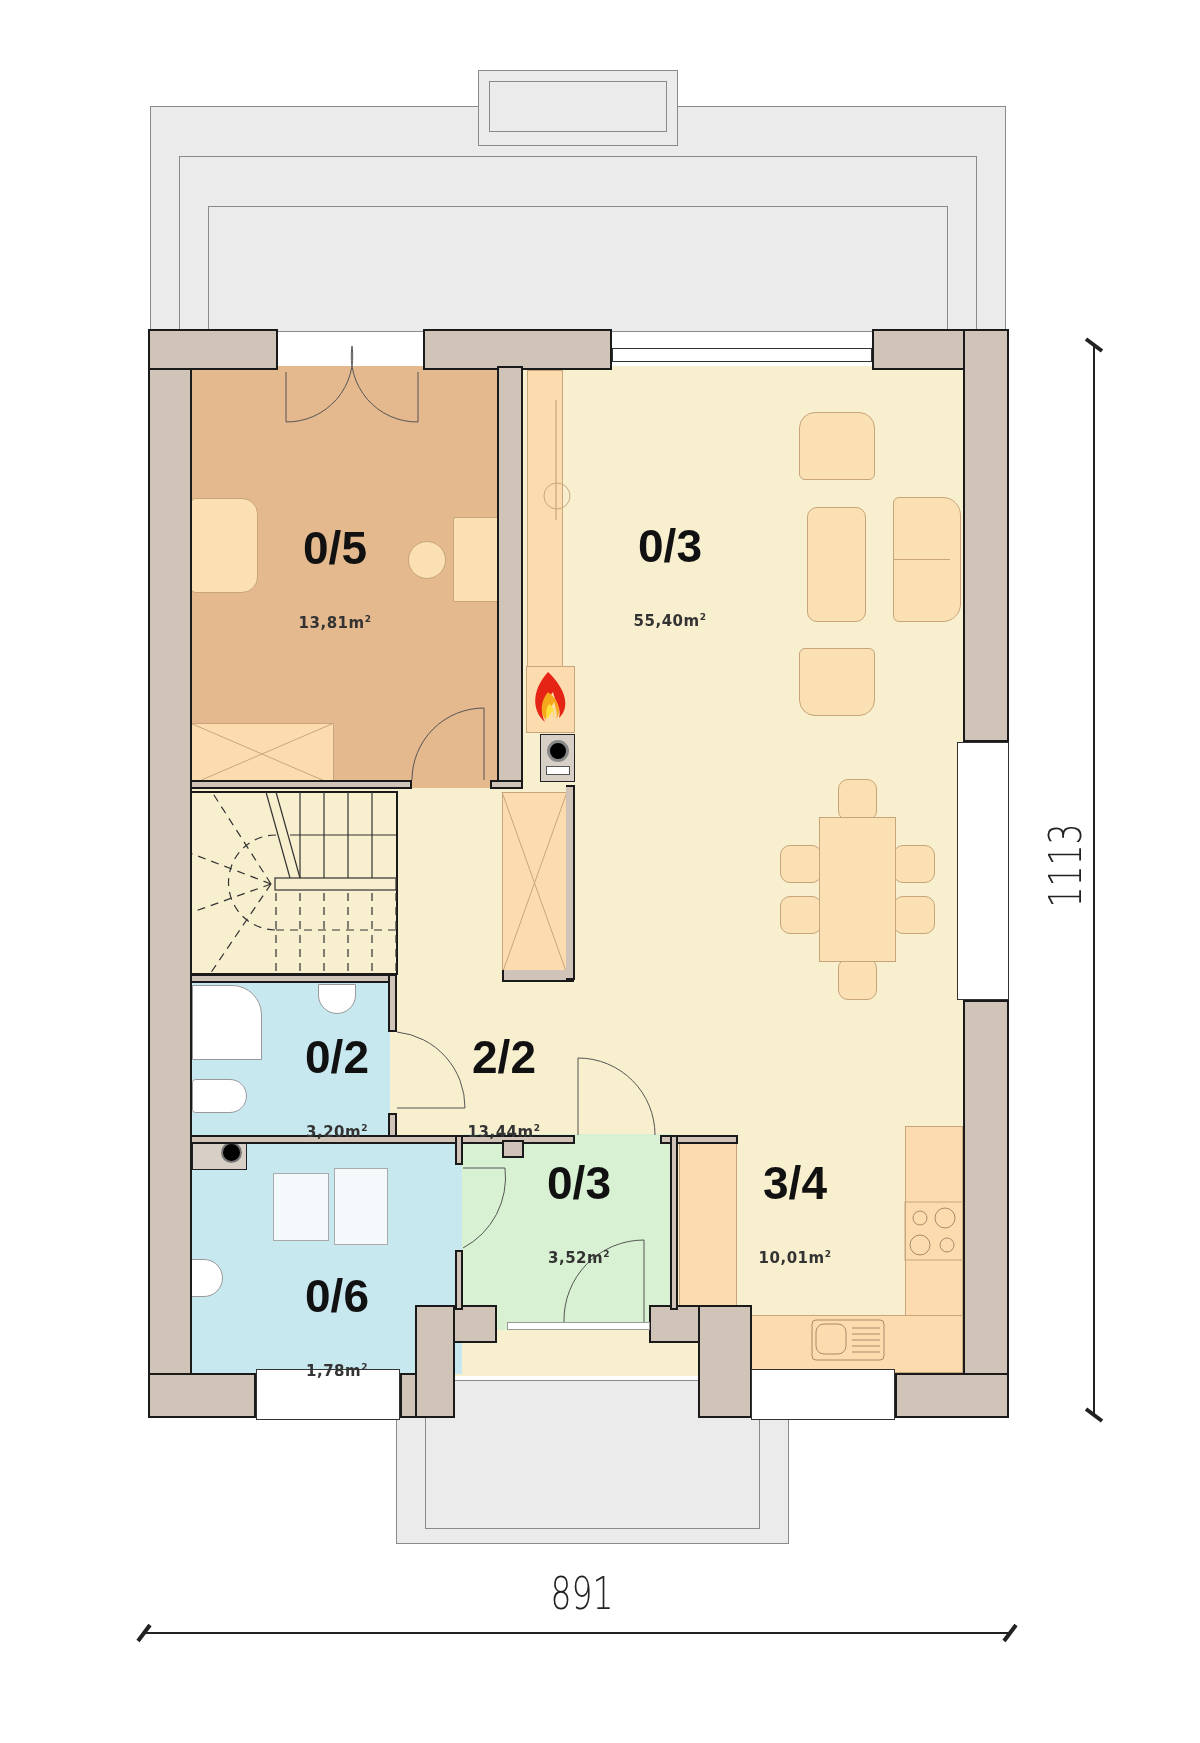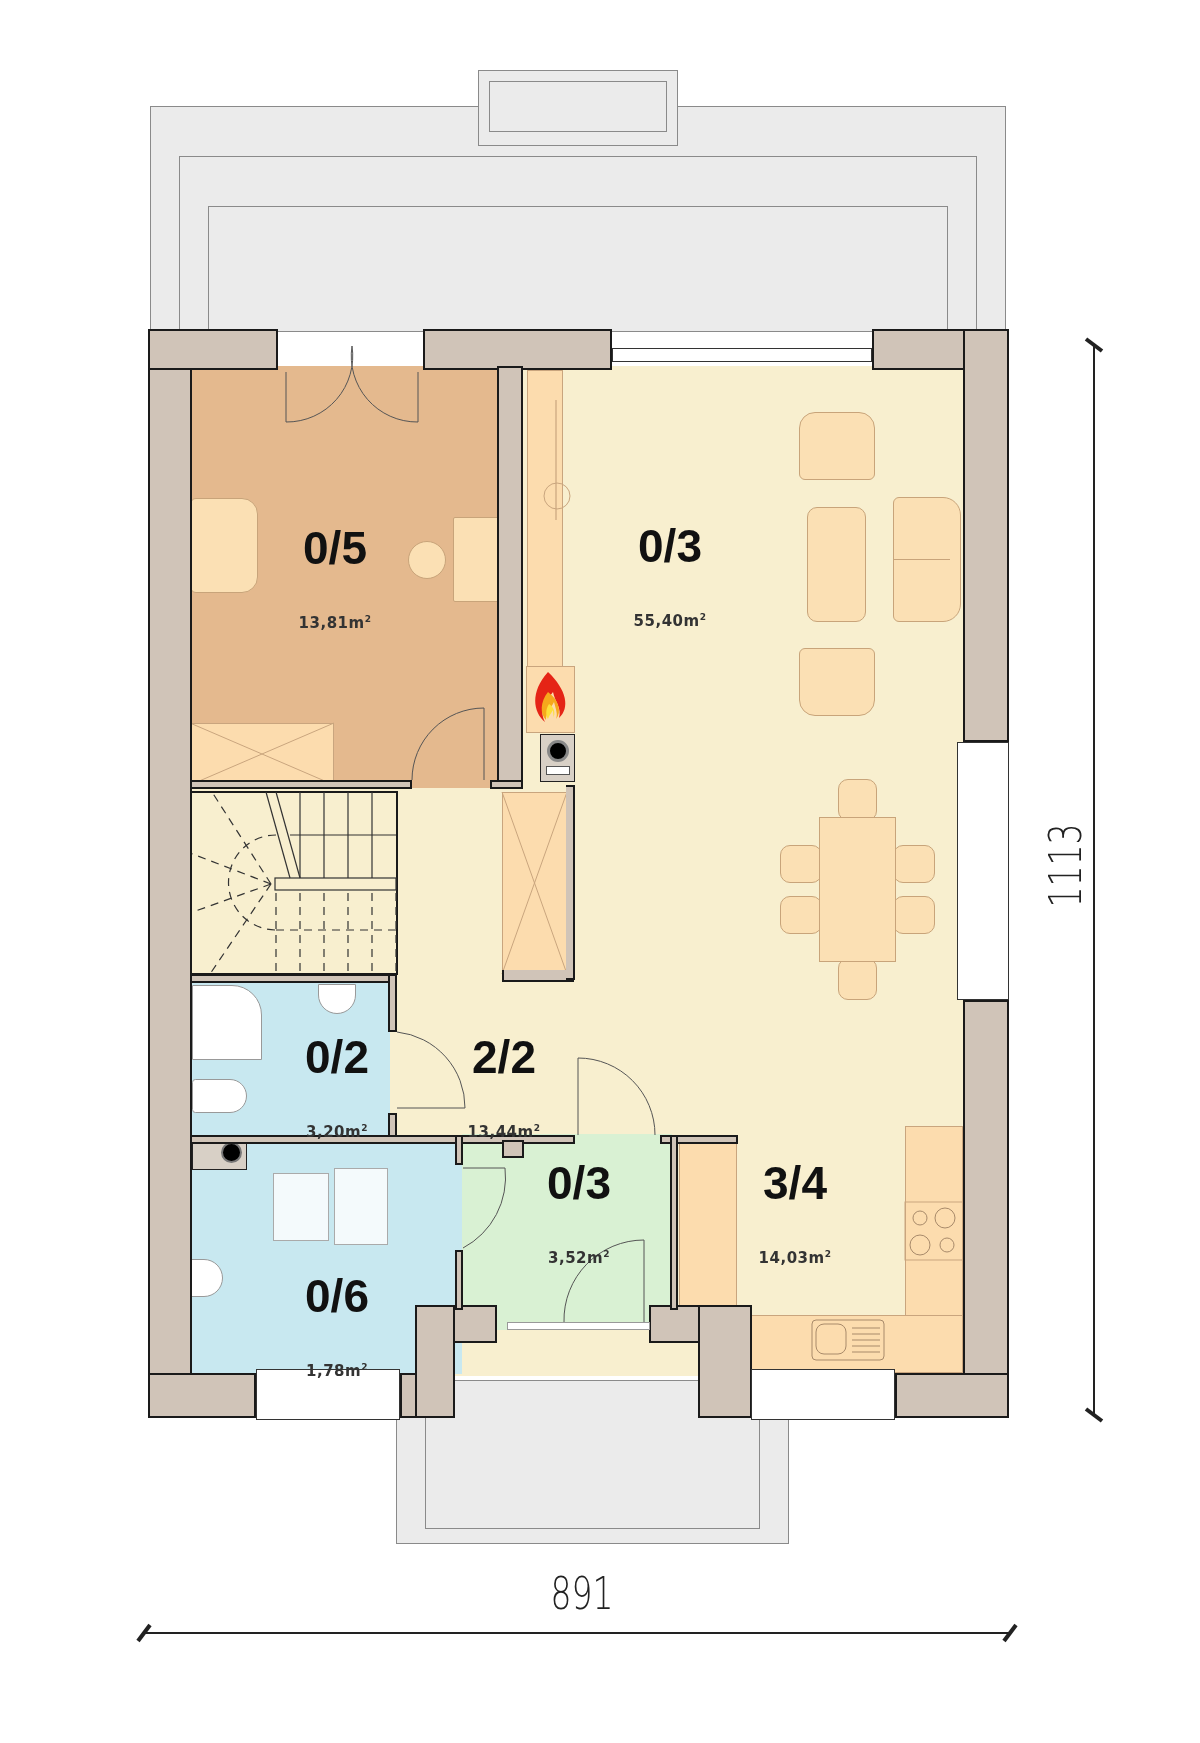--- a/index.html
+++ b/index.html
@@ -227,21 +227,21 @@
 <div class="label" style="left:444px;top:1034px;width:120px;">
   <span class="num">2/2</span>
   <span class="area"><span>13,44</span><span>m</span><sup>2</sup></span>
 </div>
 <div class="label" style="left:524px;top:1160px;width:110px;">
   <span class="num">0/3</span>
   <span class="area"><span>3,52</span><span>m</span><sup>2</sup></span>
 </div>
 <div class="label" style="left:735px;top:1160px;width:120px;">
   <span class="num">3/4</span>
-  <span class="area"><span>14,03</span><span>m</span><sup>2</sup></span>
+  <span class="area"><span>10,01</span><span>m</span><sup>2</sup></span>
 </div>
 <div class="label" style="left:282px;top:1273px;width:110px;">
   <span class="num">0/6</span>
   <span class="area"><span>1,78</span><span>m</span><sup>2</sup></span>
 </div>
 
 <svg width="1200" height="1743">
   <g stroke="#222" stroke-width="2">
     <line x1="144" y1="1633" x2="1010" y2="1633"></line>
     <line x1="138" y1="1641" x2="150" y2="1625" stroke-width="4"></line>

